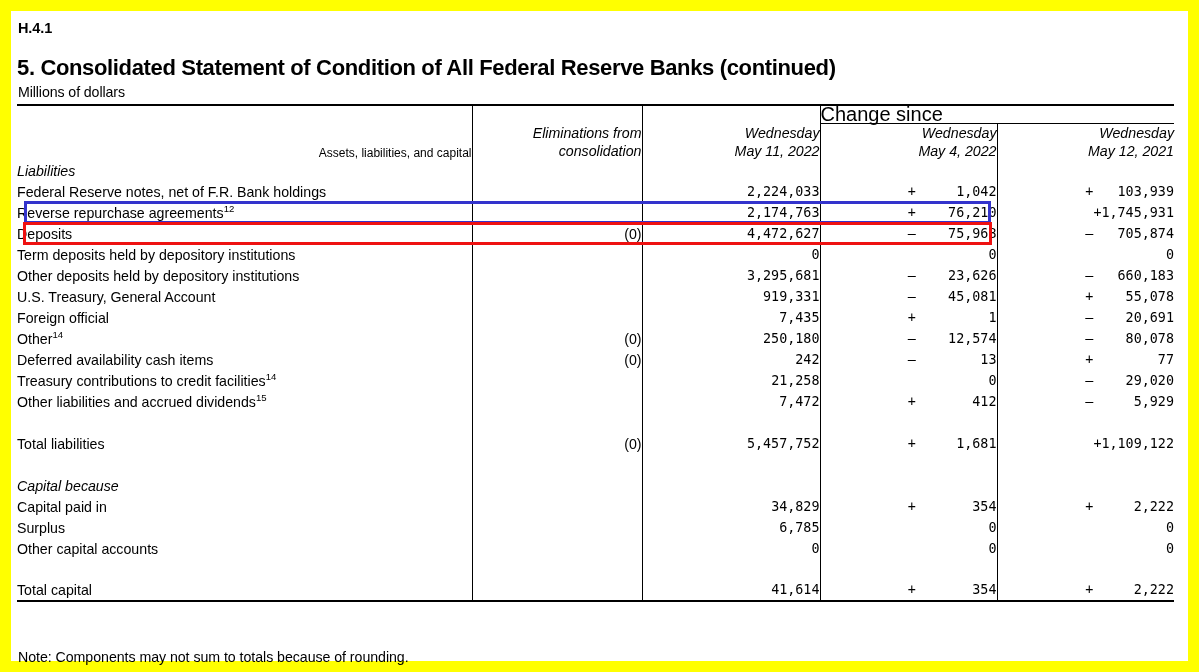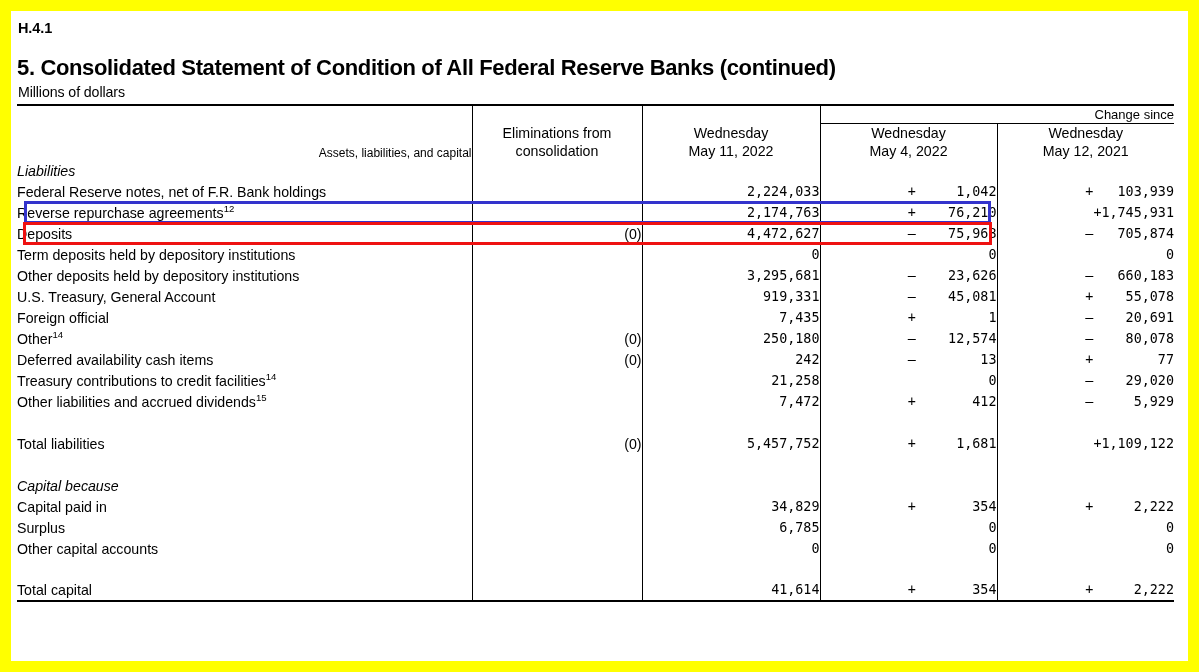--- a/index.html
+++ b/index.html
@@ -80,31 +80,32 @@
   col.c-wed    { width: 178px; }
   col.c-ch1    { width: 177px; }
   col.c-ch2    { width: 177px; }
 
   
   .hdr-top-rule   { border-top: 2.5px solid #000; }
   .vline-l        { border-left: 1.6px solid #000; }
   .thin-bot       { border-bottom: 1.3px solid #000; }
 
   .hcell {
-    text-align: center;
+    text-align: right;
     font-size: 14.2px;
     line-height: 18px;
     padding: 3px 4px 4px 4px;
     vertical-align: middle;
+    font-style: italic;
   }
   .hcell .l2 { display: block; }
 
   .changesince {
-    text-align: right;
-    font-size: 13px;
+    text-align: left;
+    font-size: 20px;
     line-height: 17px;
     padding: 1px 0 1px 0;
     vertical-align: middle;
   }
 
   .labelhdr {
     text-align: right;
     padding-left: 6px;
     font-size: 12px;
     vertical-align: middle;
@@ -370,18 +371,19 @@
           <tr class="r botrule">
             <td class="lbl ind0 bold">Total capital</td>
             <td class="num elim vline-l"></td>
             <td class="num vline-l">41,614</td>
             <td class="num chg vline-l">+       354</td>
             <td class="num chg2 vline-l">+     2,222</td>
           </tr>
         </tbody>
     </table>
 
+    <div class="note">Note: Components may not sum to totals because of rounding.</div>
 
     <div class="annot annot-blue" style="top: 190px; height: 23px;"></div>
     <div class="annot annot-red" style="top: 211px; height: 23px;"></div>
 
   </div>
 </div>
 
 </body></html>

